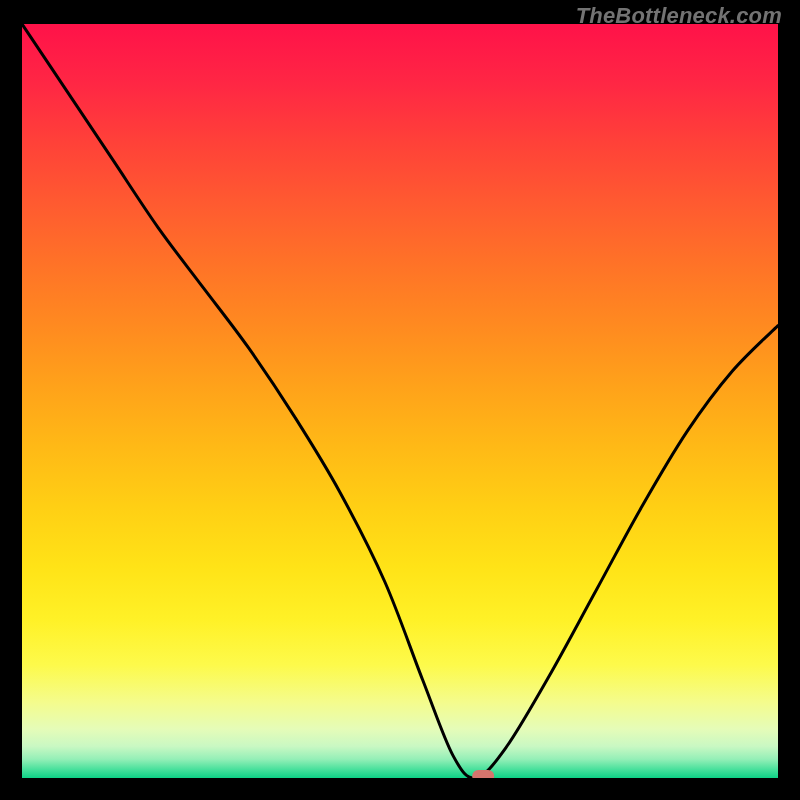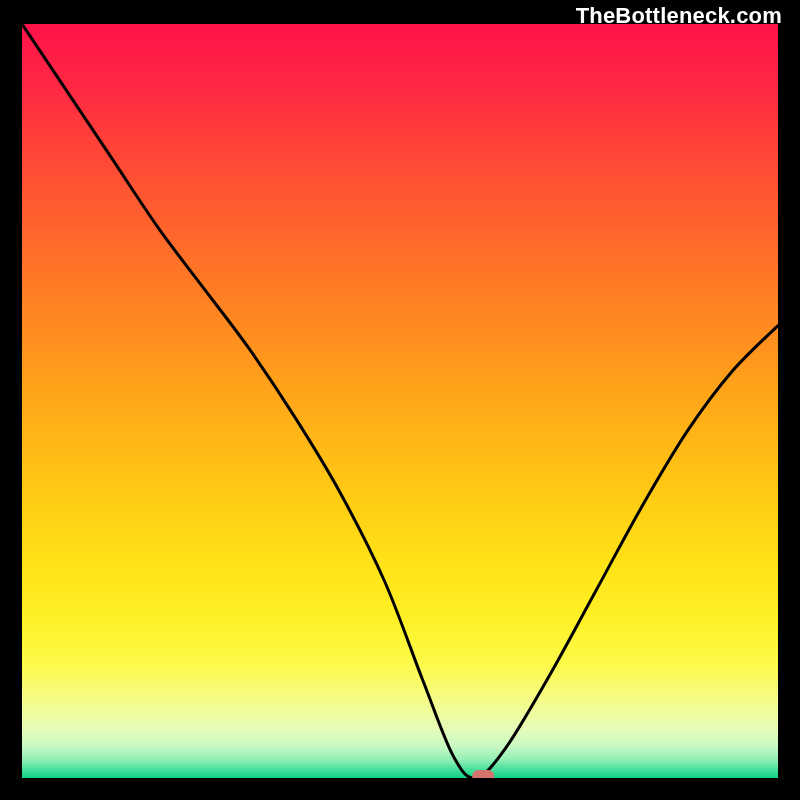--- a/index.html
+++ b/index.html
@@ -14,25 +14,26 @@
   .frame {
     position: relative;
     width: 800px;
     height: 800px;
     background: #000;
   }
   .watermark {
     position: absolute;
     top: 3px;
     right: 18px;
-    color: #ffffff;
+    color: #737373;
     font-size: 22px;
     font-weight: 600;
     letter-spacing: 0.2px;
     z-index: 20;
+    font-style: italic;
   }
   .plot {
     position: absolute;
     left: 22px;
     top: 24px;
     width: 756px;
     height: 754px;
     overflow: hidden;
   }
   .plot svg {

